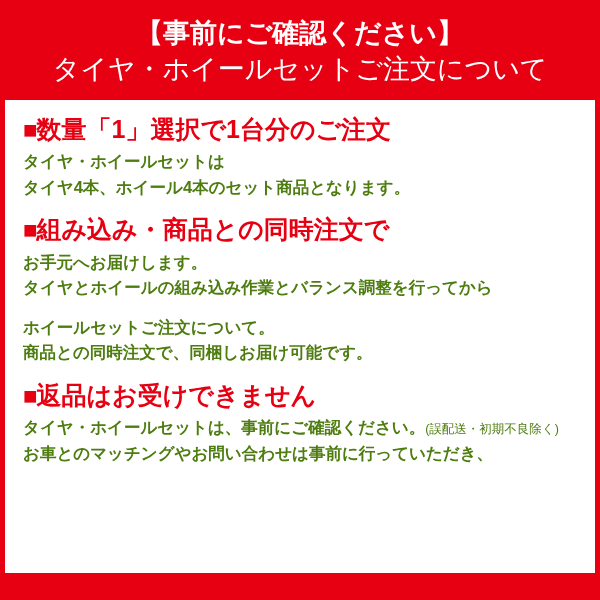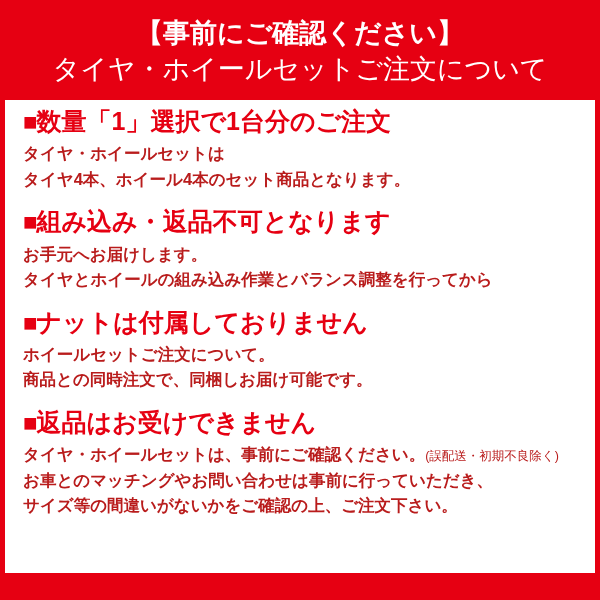--- a/index.html
+++ b/index.html
@@ -37,39 +37,39 @@
   }
   .header-line2 {
     font-size: 27px;
     font-weight: normal;
     line-height: 1.35;
     letter-spacing: 0px;
     white-space: nowrap;
   }
   
   .content {
-    padding: 6px 16px 0 18px;
+    padding: 14px 16px 0 18px;
   }
   .section {
     margin-bottom: 14px;
   }
   .section-title {
     color: #e60012;
     font-size: 25px;
     font-weight: bold;
     line-height: 1.25;
     margin-bottom: 4px;
     white-space: nowrap;
   }
   .section-title .sq {
     font-size: 24px;
     letter-spacing: -1px;
   }
   .section-body {
-    color: #b91c1c;
+    color: #4d7c0f;
     font-size: 16.5px;
     font-weight: bold;
     line-height: 1.55;
     white-space: nowrap;
   }
   .section-body .small {
     font-size: 12.5px;
     font-weight: normal;
   }
   
@@ -96,40 +96,38 @@
 
     <div class="section">
       <div class="section-title"><span class="sq">■</span><span>数量「1」選択で1台分のご注文</span></div>
       <div class="section-body">
         <div>タイヤ・ホイールセットは</div>
         <div>タイヤ4本、ホイール4本のセット商品となります。</div>
       </div>
     </div>
 
     <div class="section">
-      <div class="section-title"><span class="sq">■</span><span>組み込み・返品不可となります</span></div>
+      <div class="section-title"><span class="sq">■</span><span>組み込み・商品との同時注文で</span></div>
       <div class="section-body">
         <div>お手元へお届けします。</div>
         <div>タイヤとホイールの組み込み作業とバランス調整を行ってから</div>
       </div>
     </div>
 
     <div class="section">
-      <div class="section-title"><span class="sq">■</span><span>ナットは付属しておりません</span></div>
       <div class="section-body">
         <div>ホイールセットご注文について。</div>
         <div>商品との同時注文で、同梱しお届け可能です。</div>
       </div>
     </div>
 
     <div class="section">
       <div class="section-title"><span class="sq">■</span><span>返品はお受けできません</span></div>
       <div class="section-body">
         <div><span>タイヤ・ホイールセットは、事前にご確認ください。</span><span class="small">(誤配送・初期不良除く)</span></div>
         <div>お車とのマッチングやお問い合わせは事前に行っていただき、</div>
-        <div>サイズ等の間違いがないかをご確認の上、ご注文下さい。</div>
       </div>
     </div>
 
   </div>
 
   <div class="bottom-band"></div>
 </div>
 
 </body></html>

